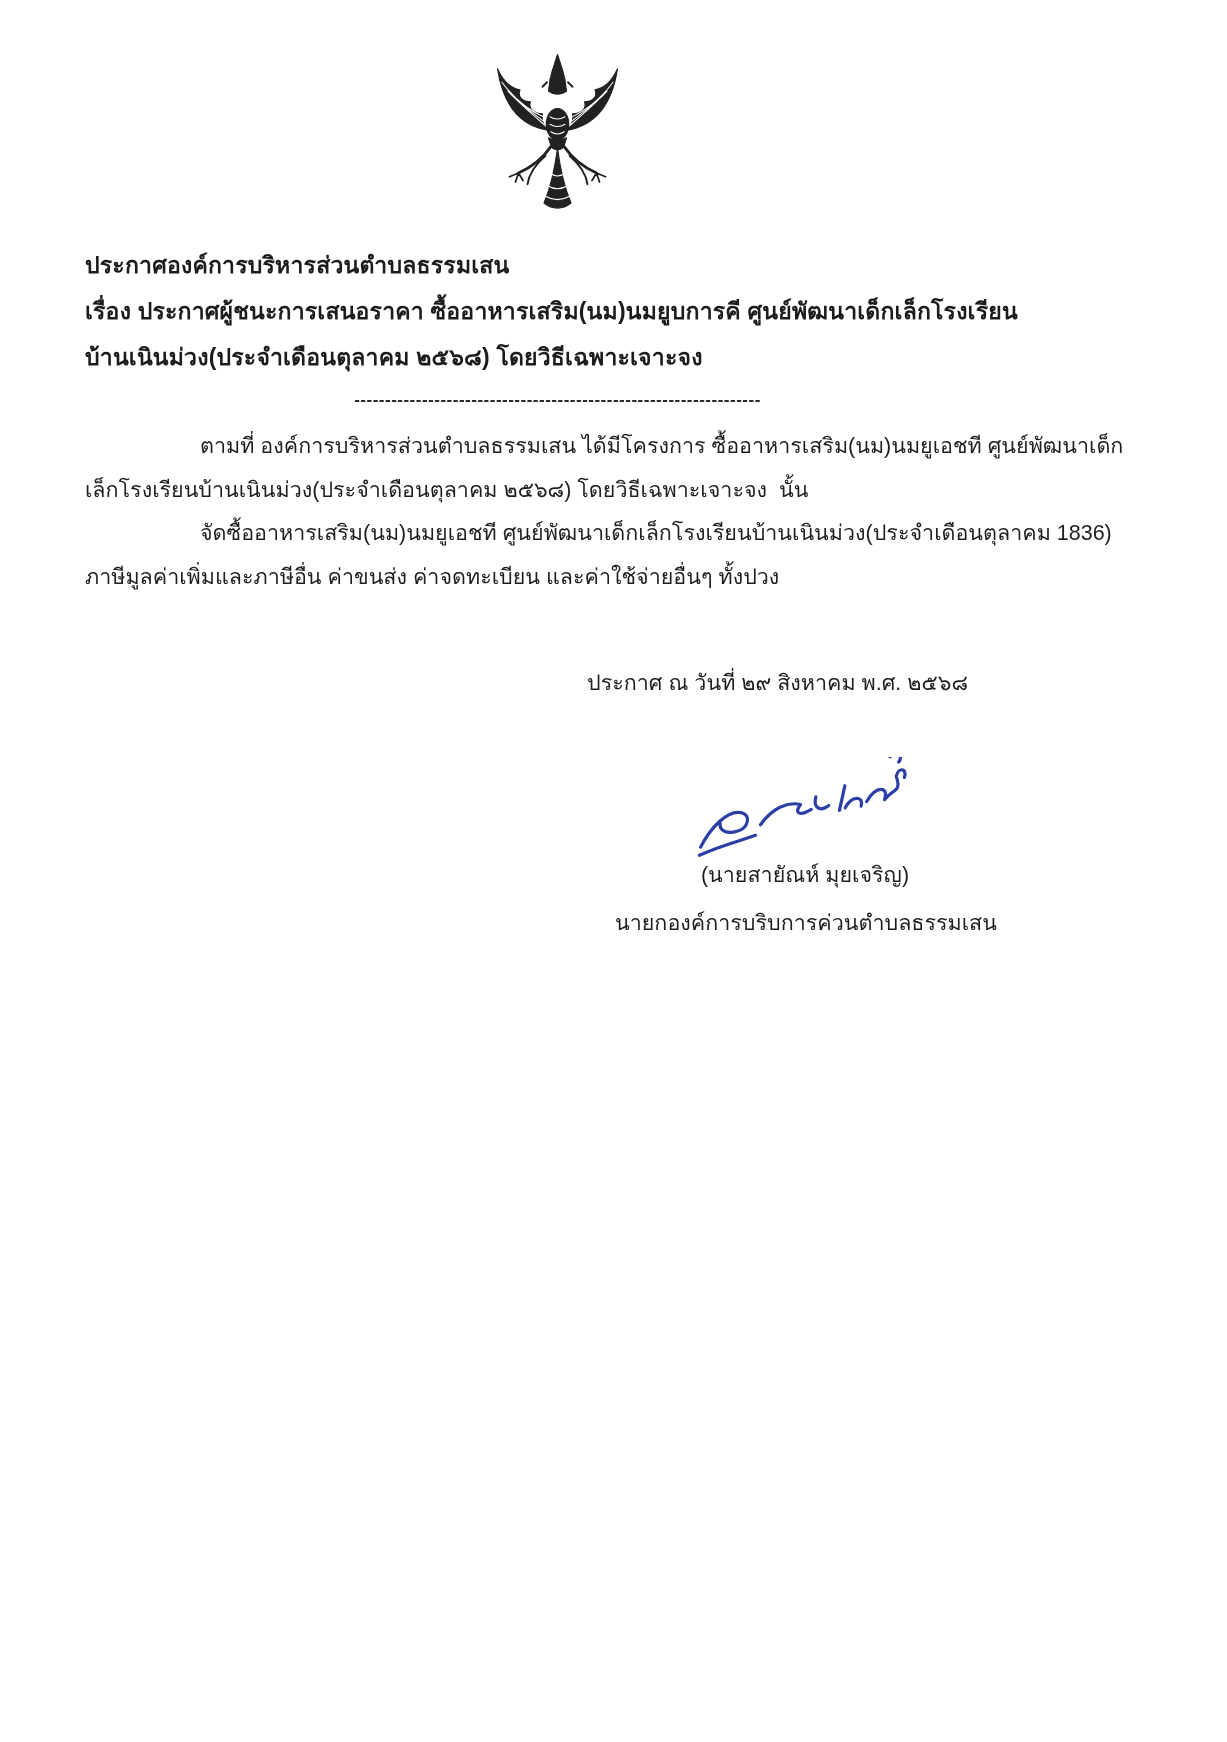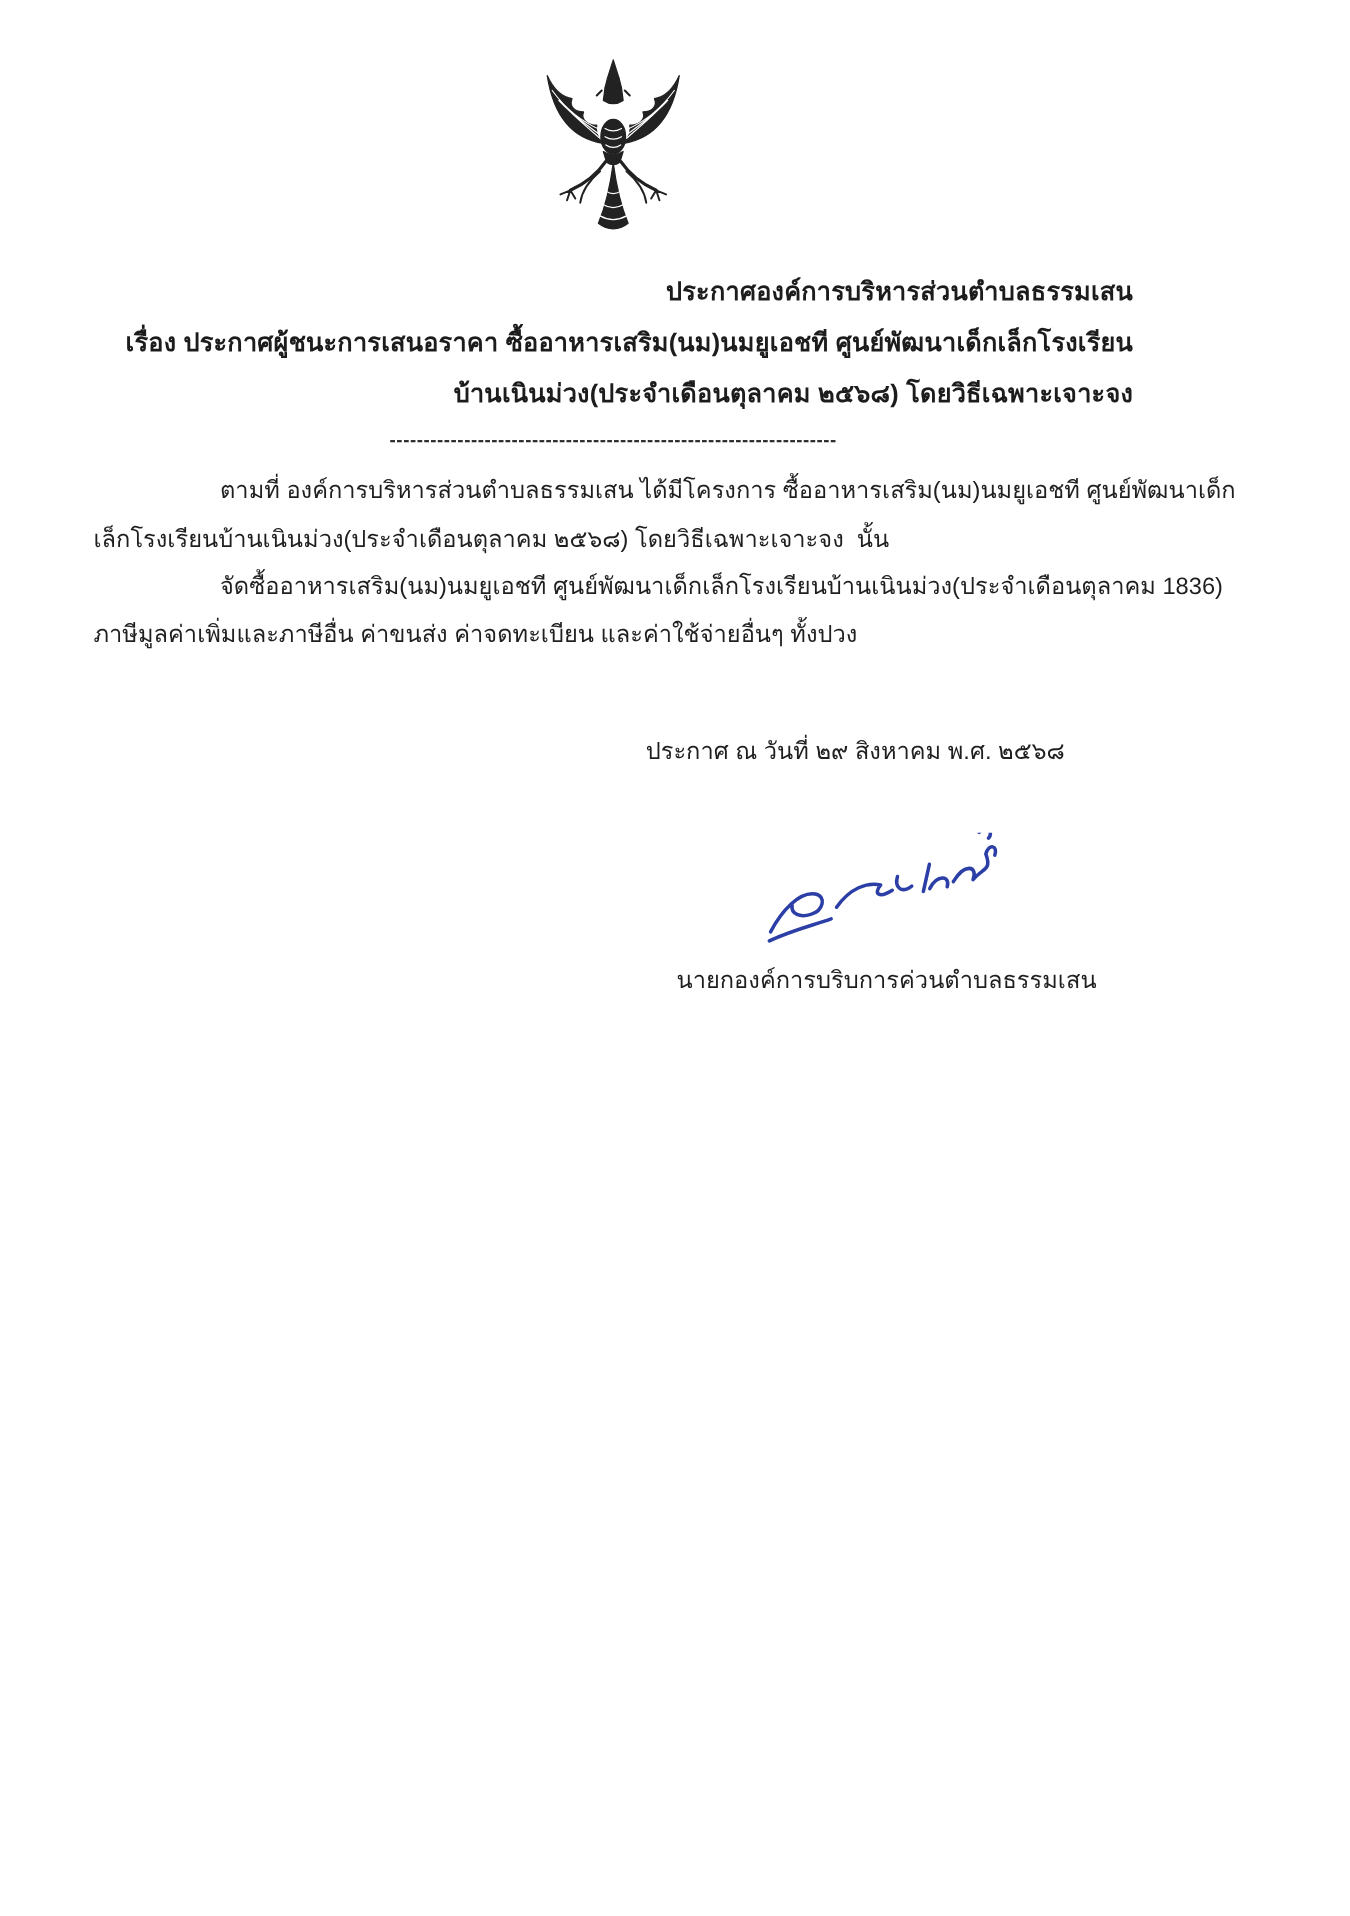--- a/index.html
+++ b/index.html
@@ -13,21 +13,21 @@
     font-family: "Liberation Sans", "DejaVu Sans", sans-serif;
     color: #1f1f1f;
   }
   .content {
     padding: 0 197px 0 85px; 
   }
   .emblem {
     display: block;
     margin: 52px auto 0 auto;
   }
-  .title-block { margin-top: 14px; text-align: right; }
+  .title-block { margin-top: 14px; text-align: left; }
   .title-line {
     font-size: 23px;
     font-weight: bold;
     line-height: 46px;
     color: #1c1c1c;
     letter-spacing: 0.2px;
   }
   .separator {
     text-align: center;
     font-size: 17px;
@@ -101,21 +101,21 @@
 
         <path d="M110 128 C 106 158, 100 182, 92 201 C 103 210, 117 210, 128 201 C 120 182, 114 158, 110 128 Z" fill="#222222" stroke-width="1.5"></path>
         <path d="M101 162 Q110 168 119 162 M97 178 Q110 186 123 178 M94 192 Q110 201 126 192" fill="none" stroke="#ffffff" stroke-width="1.4"></path>
 
         <path d="M94 138 C 80 150, 72 162, 70 176 M126 138 C 140 150, 148 162, 150 176" fill="none" stroke-width="2.4"></path>
       </g>
     </svg>
 
     <div class="title-block">
       <div class="title-line">ประกาศองค์การบริหารส่วนตำบลธรรมเสน</div>
-      <div class="title-line">เรื่อง ประกาศผู้ชนะการเสนอราคา ซื้ออาหารเสริม(นม)นมยูเอชที ศูนย์พัฒนาเด็กเล็กโรงเรียน</div>
+      <div class="title-line">เรื่อง ประกาศผู้ชนะการเสนอราคา ซื้ออาหารเสริม(นม)นมยูบการคี ศูนย์พัฒนาเด็กเล็กโรงเรียน</div>
       <div class="title-line">บ้านเนินม่วง(ประจำเดือนตุลาคม ๒๕๖๘) โดยวิธีเฉพาะเจาะจง</div>
     </div>
 
     <div class="separator">------------------------------------------------------------------</div>
 
     <div class="body-block">
       <div class="body-line indent">ตามที่ องค์การบริหารส่วนตำบลธรรมเสน ได้มีโครงการ ซื้ออาหารเสริม(นม)นมยูเอชที ศูนย์พัฒนาเด็ก</div>
       <div class="body-line">เล็กโรงเรียนบ้านเนินม่วง(ประจำเดือนตุลาคม ๒๕๖๘) โดยวิธีเฉพาะเจาะจง &nbsp;นั้น</div>
       <div class="body-line indent">จัดซื้ออาหารเสริม(นม)นมยูเอชที ศูนย์พัฒนาเด็กเล็กโรงเรียนบ้านเนินม่วง(ประจำเดือนตุลาคม 1836)</div>
       <div class="body-line">ภาษีมูลค่าเพิ่มและภาษีอื่น ค่าขนส่ง ค่าจดทะเบียน และค่าใช้จ่ายอื่นๆ ทั้งปวง</div>
@@ -129,17 +129,18 @@
           <path d="M8 78 C 20 60, 38 44, 52 48 C 62 51, 58 64, 46 66 C 36 68, 28 64, 30 56"></path>
           <path d="M6 86 C 30 78, 48 76, 64 72"></path>
           <path d="M70 62 C 84 46, 100 42, 112 46 C 104 54, 110 58, 122 52"></path>
           <path d="M128 40 C 124 50, 130 56, 140 50"></path>
           <path d="M150 56 L158 32"></path>
           <path d="M156 54 C 164 42, 176 44, 172 54"></path>
           <path d="M178 50 C 190 34, 202 38, 196 50 C 206 40, 214 44, 210 28 C 214 18, 222 22, 218 30"></path>
           <path d="M206 8 C 212 2, 220 8, 214 14"></path>
         </g>
       </svg>
+      <div class="signer-name">(นายสายัณห์ มุยเจริญ)</div>
       <div class="signer-title">นายกองค์การบริบการค่วนตำบลธรรมเสน</div>
     </div>
 
   </div>
 </div>
 
 </body></html>

